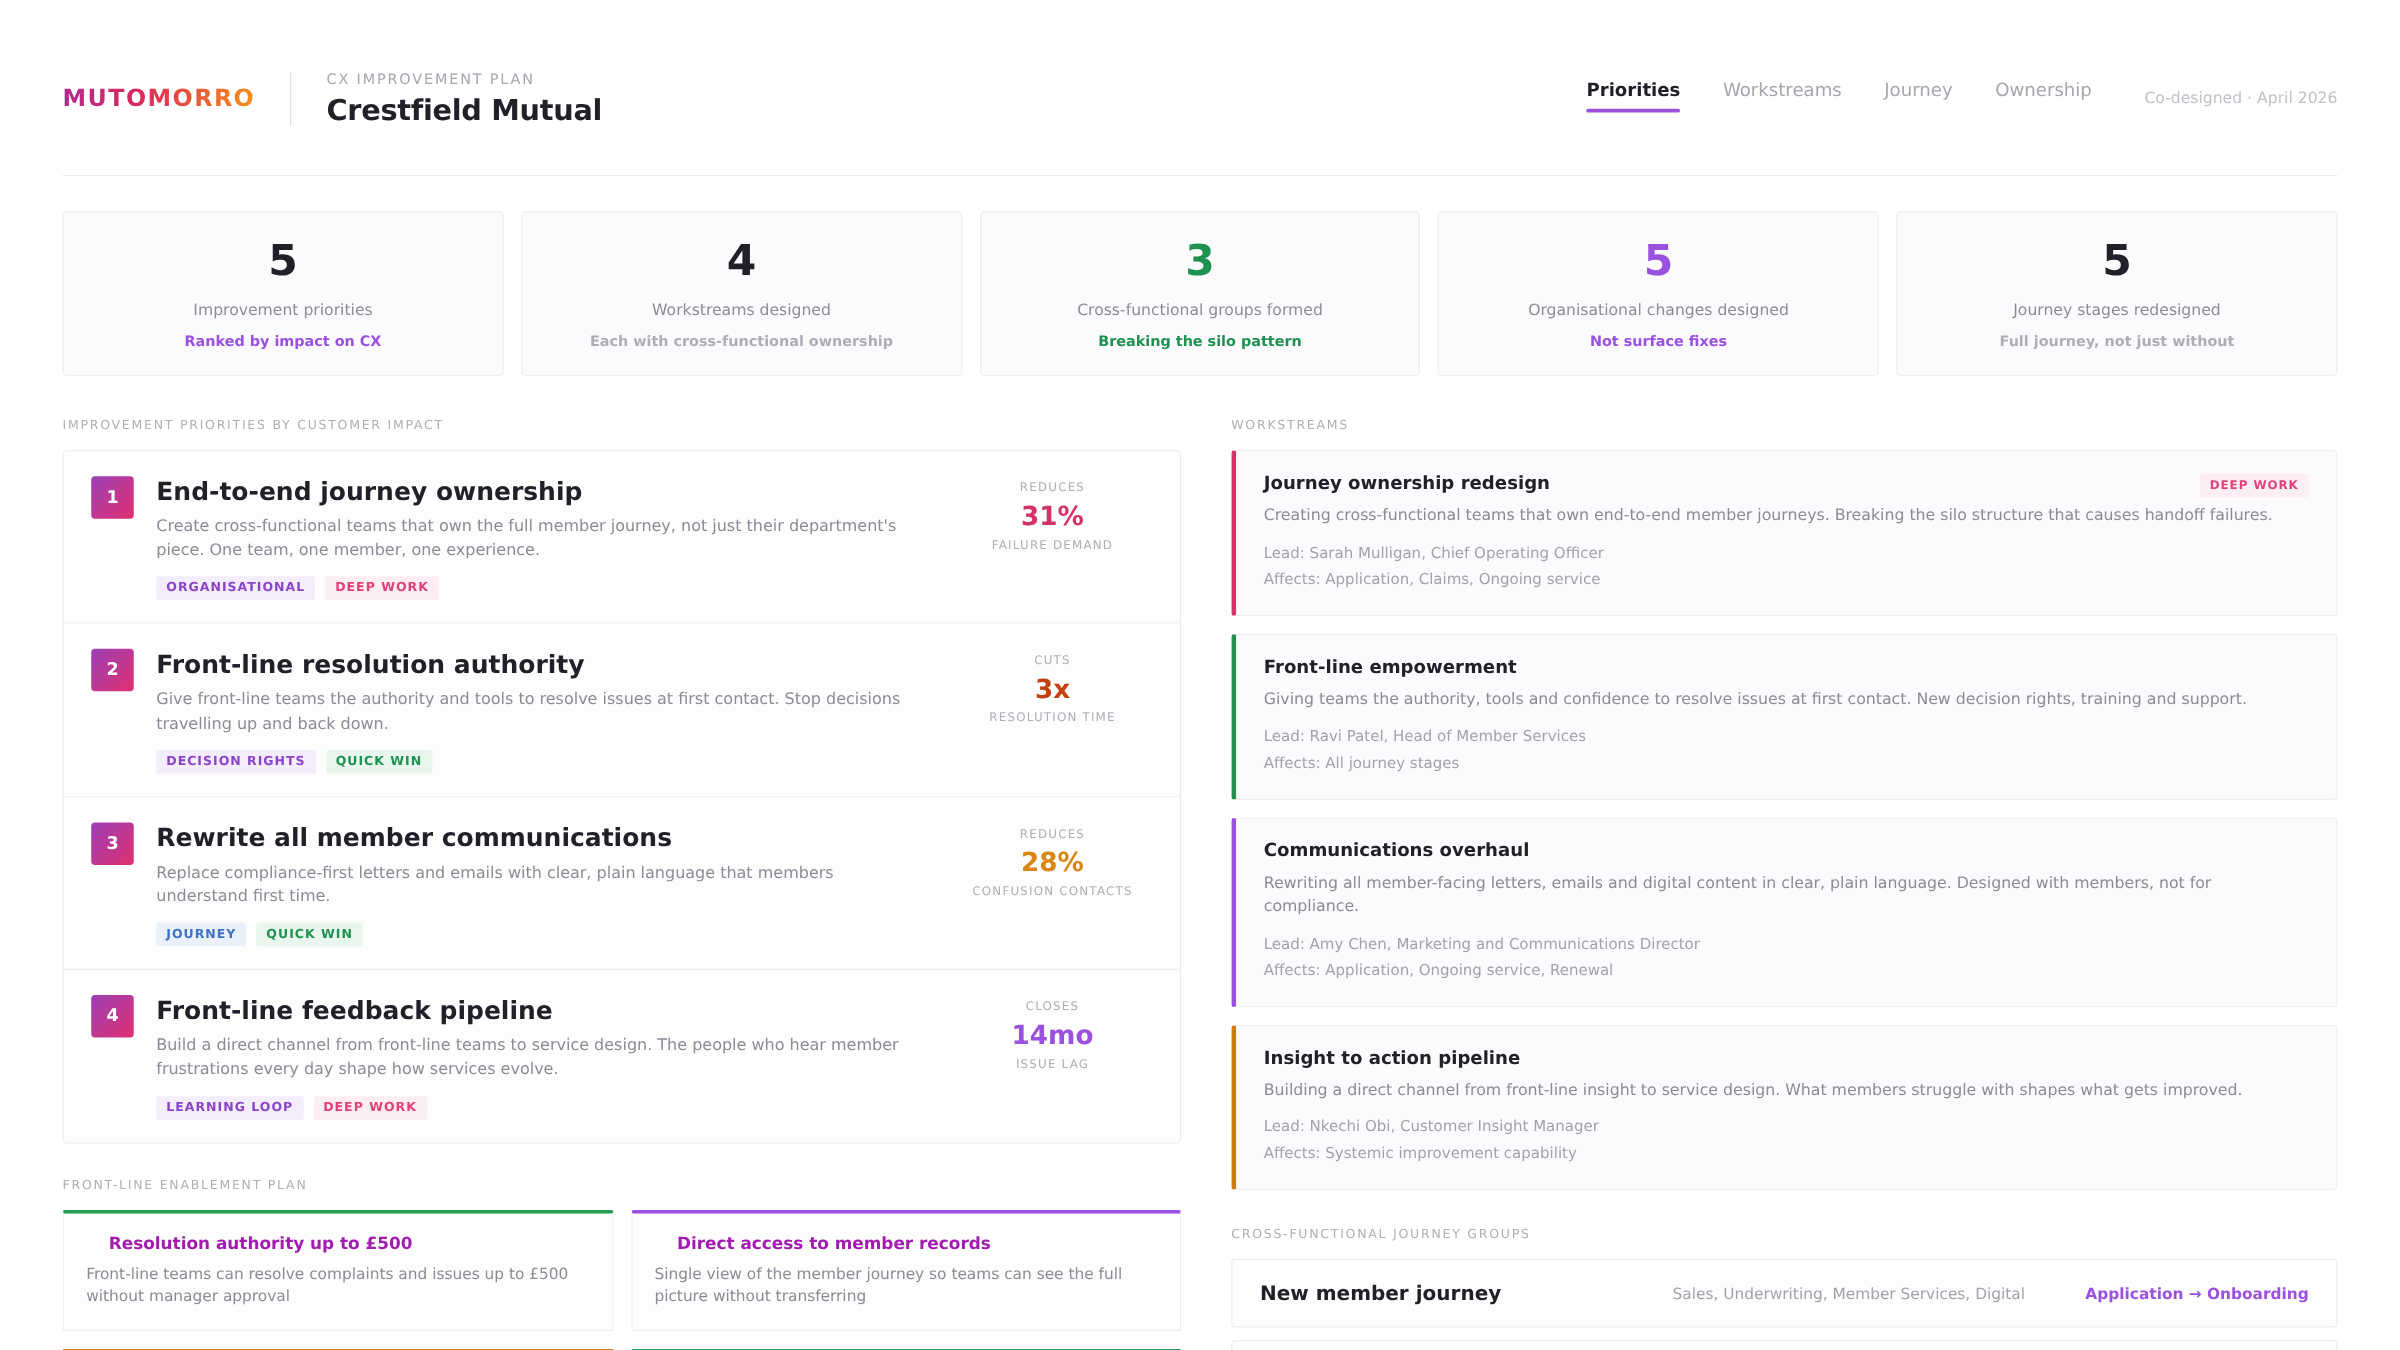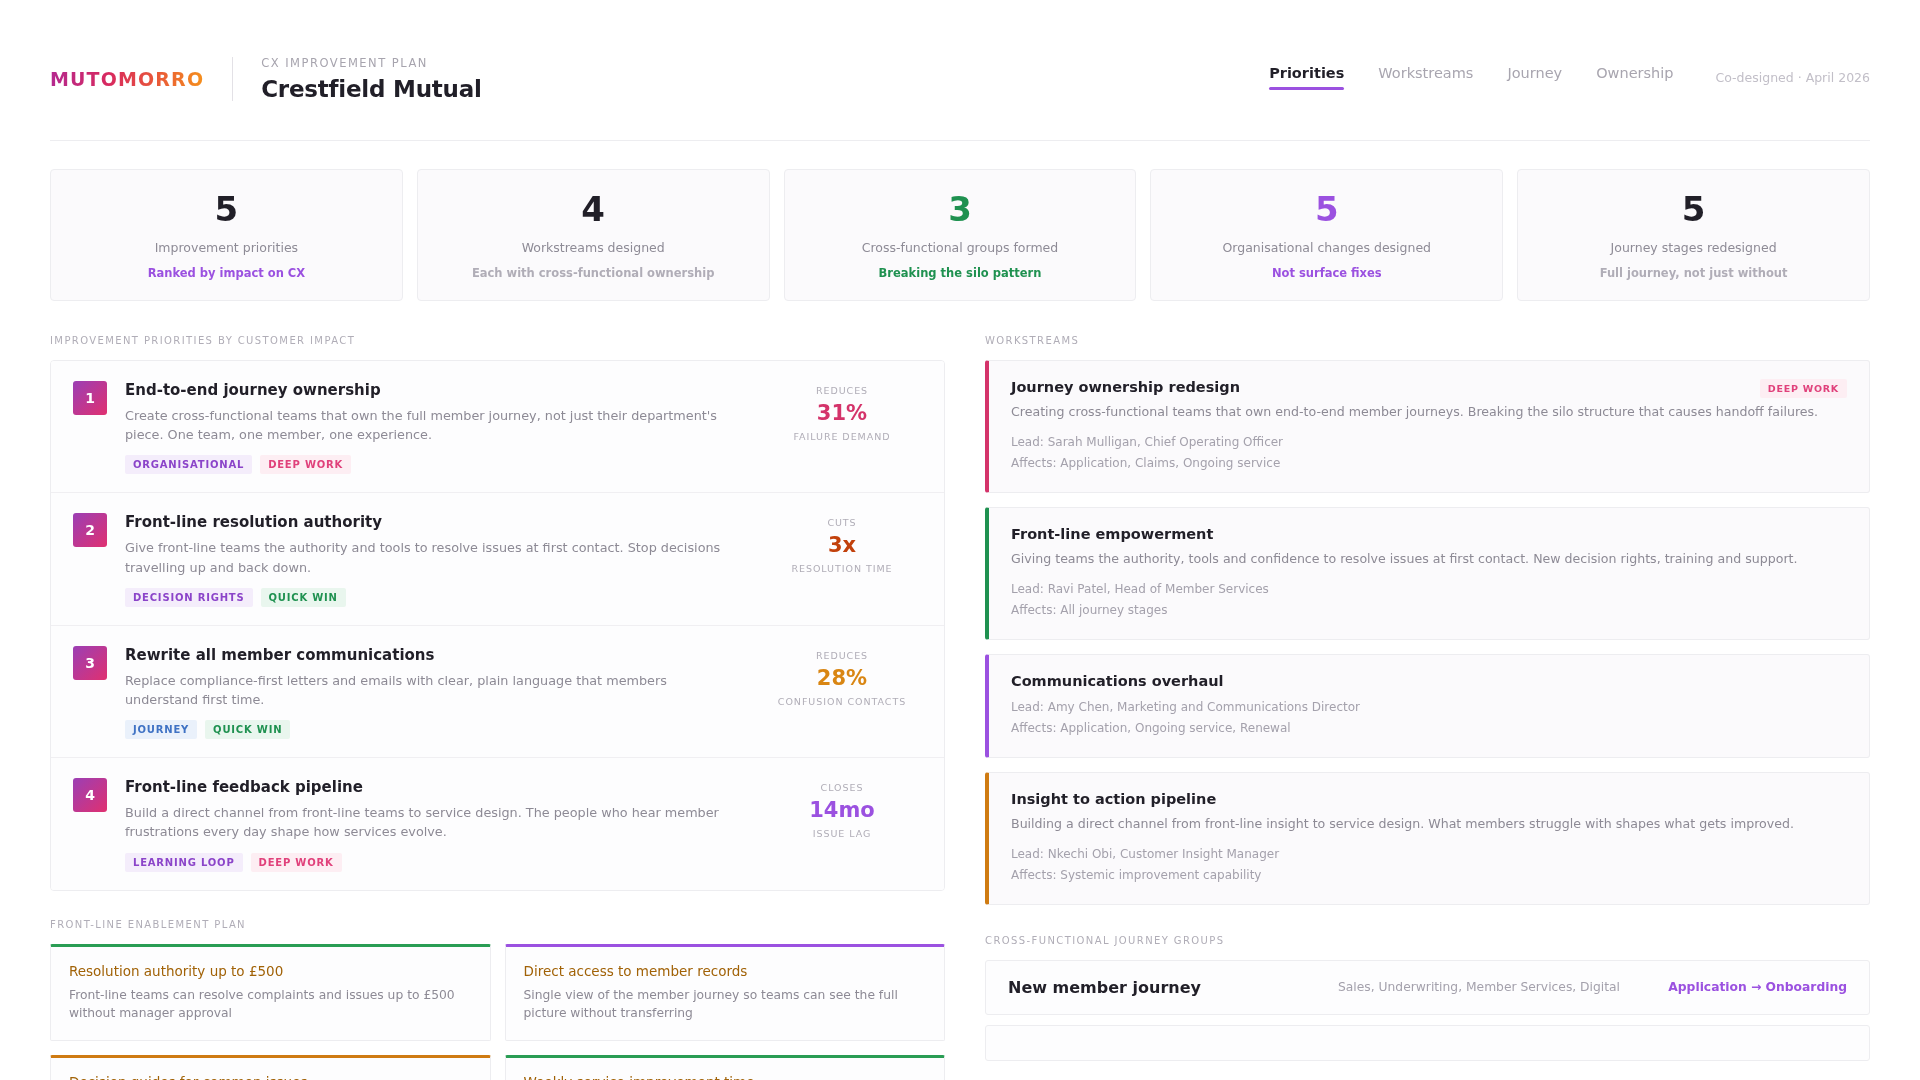--- a/index.html
+++ b/index.html
@@ -72,21 +72,21 @@
     padding: 20px 22px 18px 22px; border-bottom: 1px solid #f0eff2; background: #fdfdfe;
   }
   .priority:last-child { border-bottom: none; }
   .rank {
     width: 34px; height: 34px; flex: none; border-radius: 3px;
     display: flex; align-items: center; justify-content: center;
     color: #fff; font-size: 14px; font-weight: bold;
     background: linear-gradient(135deg, #9b3fb5 0%, #e03070 100%);
   }
   .p-body { flex: 1; min-width: 0; }
-  .p-title { font-size: 15px; font-weight: bold; color: #211f28; margin-bottom: 7px; }
+  .p-title { font-size: 20px; font-weight: bold; color: #211f28; margin-bottom: 7px; }
   .p-desc { font-size: 12.8px; color: #8d8a95; line-height: 1.5; margin-bottom: 11px; max-width: 660px; }
   .tags { display: flex; gap: 8px; }
   .tag {
     font-size: 10px; letter-spacing: 0.08em; font-weight: bold;
     padding: 4px 8px; border-radius: 2px; text-transform: uppercase;
   }
   .t-organisational { background:#f4edfb; color:#8b44c9; }
   .t-deepwork      { background:#fdeef3; color:#e0417b; }
   .t-decision      { background:#f4edfb; color:#8b44c9; }
   .t-quickwin      { background:#e9f6ee; color:#1f9150; }
@@ -98,21 +98,21 @@
   .m-val { font-size: 21px; font-weight: bold; margin: 5px 0 6px 0; }
   .m-sub { font-size: 9.5px; letter-spacing: 0.1em; color: #b0adb7; text-transform: uppercase; }
 
   
   .enable-wrap { margin-top: 28px; }
   .enable-grid { display: grid; grid-template-columns: 1fr 1fr; gap: 14px; }
   .enable-card {
     background: #fdfdfe; border: 1px solid #ededf0; border-top: 3px solid #999;
     border-radius: 2px; padding: 16px 18px 18px 18px; min-height: 84px;
   }
-  .e-title { font-size: 13.5px; font-weight: normal; color: #a16207; margin-bottom: 7px; }
+  .e-title { font-size: 13.5px; font-weight: bold; color: #a21caf; margin-bottom: 7px; margin-left: 18px; }
   .e-desc { font-size: 12.3px; color: #8d8a95; line-height: 1.5; }
 
   
   .ws-list { display: flex; flex-direction: column; gap: 14px; }
   .ws {
     position: relative; background: #fbfafc; border: 1px solid #ededf0;
     border-left: 4px solid #999; border-radius: 3px; padding: 18px 22px 18px 22px;
   }
   .ws-head { display: flex; align-items: flex-start; }
   .ws-title { font-size: 14.5px; font-weight: bold; color: #211f28; margin-bottom: 8px; }
@@ -296,20 +296,21 @@
               <div class="ws-title">Front-line empowerment</div>
             </div>
             <div class="ws-desc">Giving teams the authority, tools and confidence to resolve issues at first contact. New decision rights, training and support.</div>
             <div class="ws-meta">Lead: Ravi Patel, Head of Member Services</div>
             <div class="ws-meta">Affects: All journey stages</div>
           </div>
           <div class="ws" style="border-left-color: rgb(155, 81, 224);">
             <div class="ws-head">
               <div class="ws-title">Communications overhaul</div>
             </div>
+            <div class="ws-desc">Rewriting all member-facing letters, emails and digital content in clear, plain language. Designed with members, not for compliance.</div>
             <div class="ws-meta">Lead: Amy Chen, Marketing and Communications Director</div>
             <div class="ws-meta">Affects: Application, Ongoing service, Renewal</div>
           </div>
           <div class="ws" style="border-left-color: rgb(207, 123, 18);">
             <div class="ws-head">
               <div class="ws-title">Insight to action pipeline</div>
             </div>
             <div class="ws-desc">Building a direct channel from front-line insight to service design. What members struggle with shapes what gets improved.</div>
             <div class="ws-meta">Lead: Nkechi Obi, Customer Insight Manager</div>
             <div class="ws-meta">Affects: Systemic improvement capability</div>

